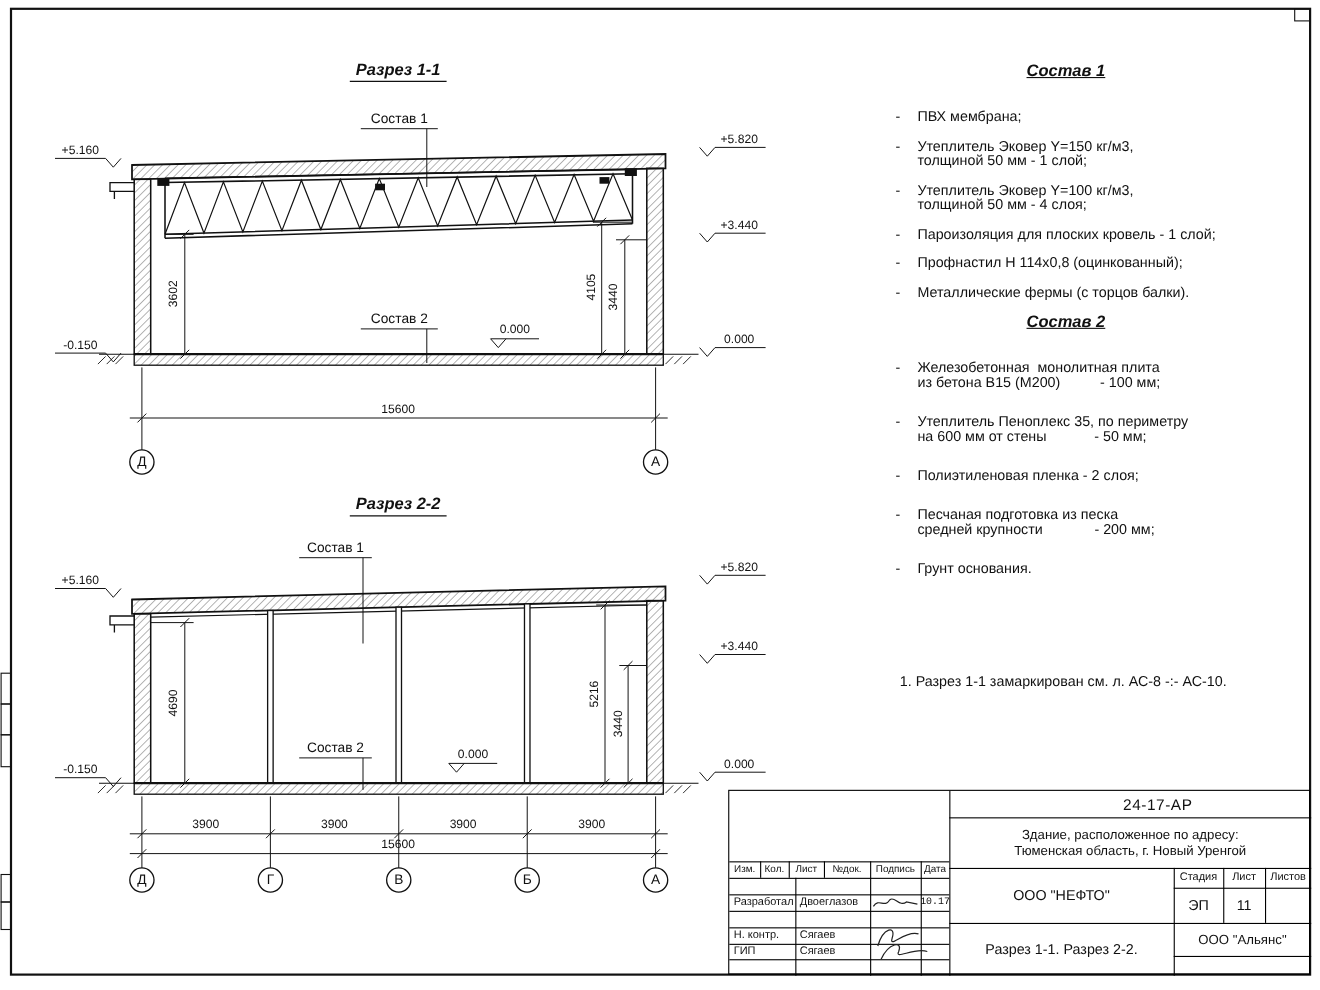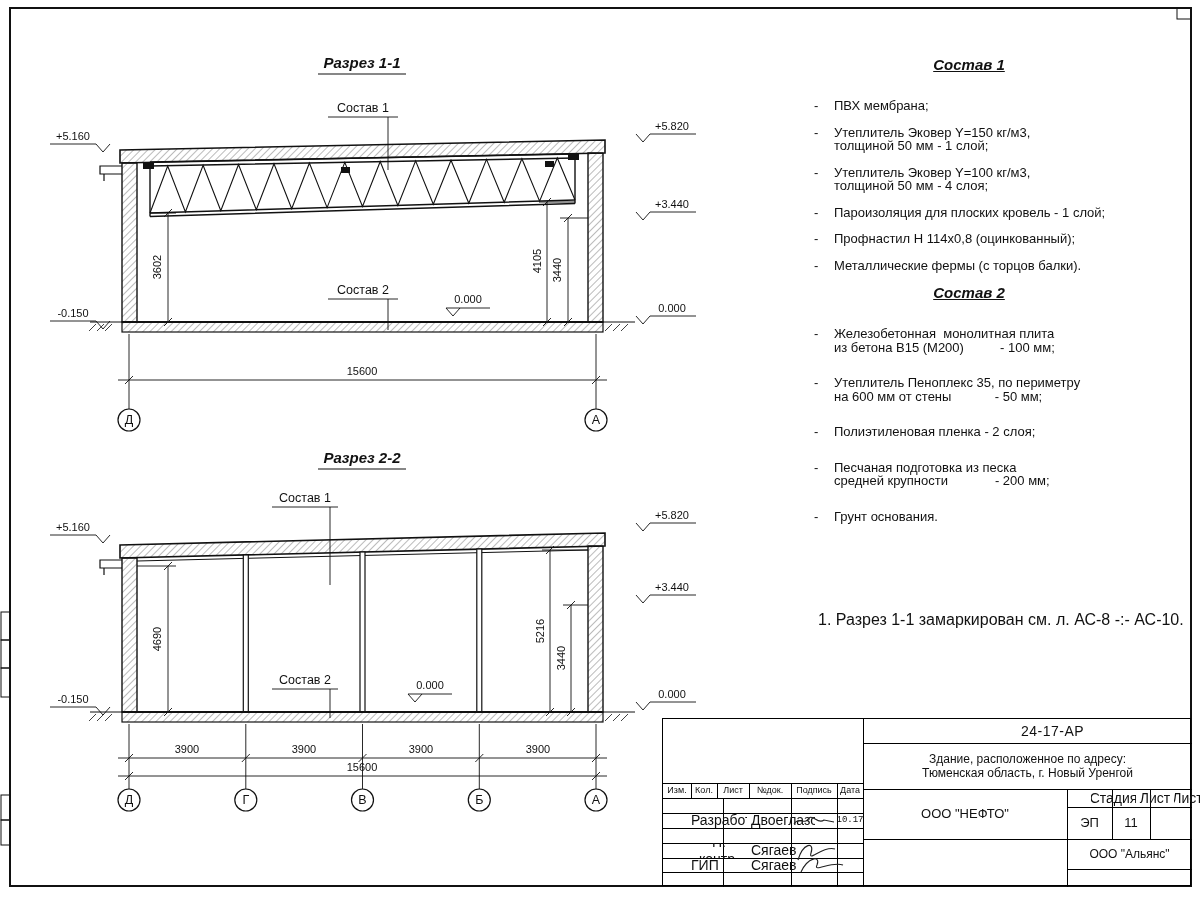--- a/index.html
+++ b/index.html
@@ -17,31 +17,31 @@
   #sostav1 { top:56px; }
   #sostav2 { top:284px; }
   .sostav-title { font-size:15px; font-weight:bold; font-style:italic;
                   text-decoration:underline; text-align:center; margin-bottom:26px; }
   .item { display:flex; margin-bottom:13px; font-size:13px; line-height:13.5px; }
   .s2 .item { margin-bottom:22px; }
   .item .dash { width:24px; flex:none; padding-left:4px; }
   .item .lines span { display:block; white-space:pre; }
   .item .lines span:empty { display:none; }
 
-  .notes { position:absolute; left:818px; top:612px; font-size:16px; line-height:16px; }
+  .notes { position:absolute; left:818px; top:612px; font-size:13px; line-height:16px; }
 
   .tb { position:absolute; left:662px; top:718px; width:529px; height:168px;
         border:1.6px solid #000; font-size:11px; }
   .tb .vl { position:absolute; width:1px; background:#000; }
   .tb .hl { position:absolute; height:1px; background:#000; }
   .tb .cell { position:absolute; display:flex; align-items:center; justify-content:center;
               text-align:center; overflow:hidden; line-height:1.2; }
   .tb .la { justify-content:flex-start; padding-left:4px; }
   .f9  { font-size:9px; }
-  .f10 { font-size:14px;margin-left:24px; }
+  .f10 { font-size:10px; }
   .f12 { font-size:12px; }
   .f13 { font-size:13px; }
   .f14 { font-size:14px; letter-spacing:0.5px; }
   .sig { position:absolute; }
 </style>
 </head>
 <body>
 
 <div class="page">
 
@@ -340,20 +340,21 @@
     <svg class="sig" style="left:130px; top:116px;" width="55" height="42">
       <path d="M5,25 C10,8 22,6 18,18 C15,28 30,10 42,14 M8,37 C15,22 28,20 24,30 C20,38 38,26 50,30" fill="none" stroke="#222" stroke-width="1.1"></path>
     </svg>
 
     <div class="cell f14" style="left:192px; top:0; width:395px; height:24px;">24-17-АР</div>
     <div class="cell" style="left:200px; top:24px; width:329px; height:46px; flex-direction:column;">
       <div class="f12">Здание, расположенное по адресу:</div>
       <div class="f12">Тюменская область, г. Новый Уренгой</div>
     </div>
     <div class="cell f13" style="left:200px; top:70px; width:204px; height:50px;">ООО "НЕФТО"</div>
+    <div class="cell f13" style="left:200px; top:120px; width:204px; height:48px;">Разрез 1-1. Разрез 2-2.</div>
     <div class="cell f10" style="left:404px; top:70px; width:45px; height:18px;">Стадия</div>
     <div class="cell f10" style="left:449px; top:70px; width:38px; height:18px;">Лист</div>
     <div class="cell f10" style="left:487px; top:70px; width:42px; height:18px;">Листов</div>
     <div class="cell f13" style="left:404px; top:88px; width:45px; height:32px;">ЭП</div>
     <div class="cell f13" style="left:449px; top:88px; width:38px; height:32px;">11</div>
     <div class="cell f13" style="left:487px; top:88px; width:42px; height:32px;"></div>
     <div class="cell f12" style="left:404px; top:120px; width:125px; height:30px;">ООО "Альянс"</div>
   </div>
 
 </div>

